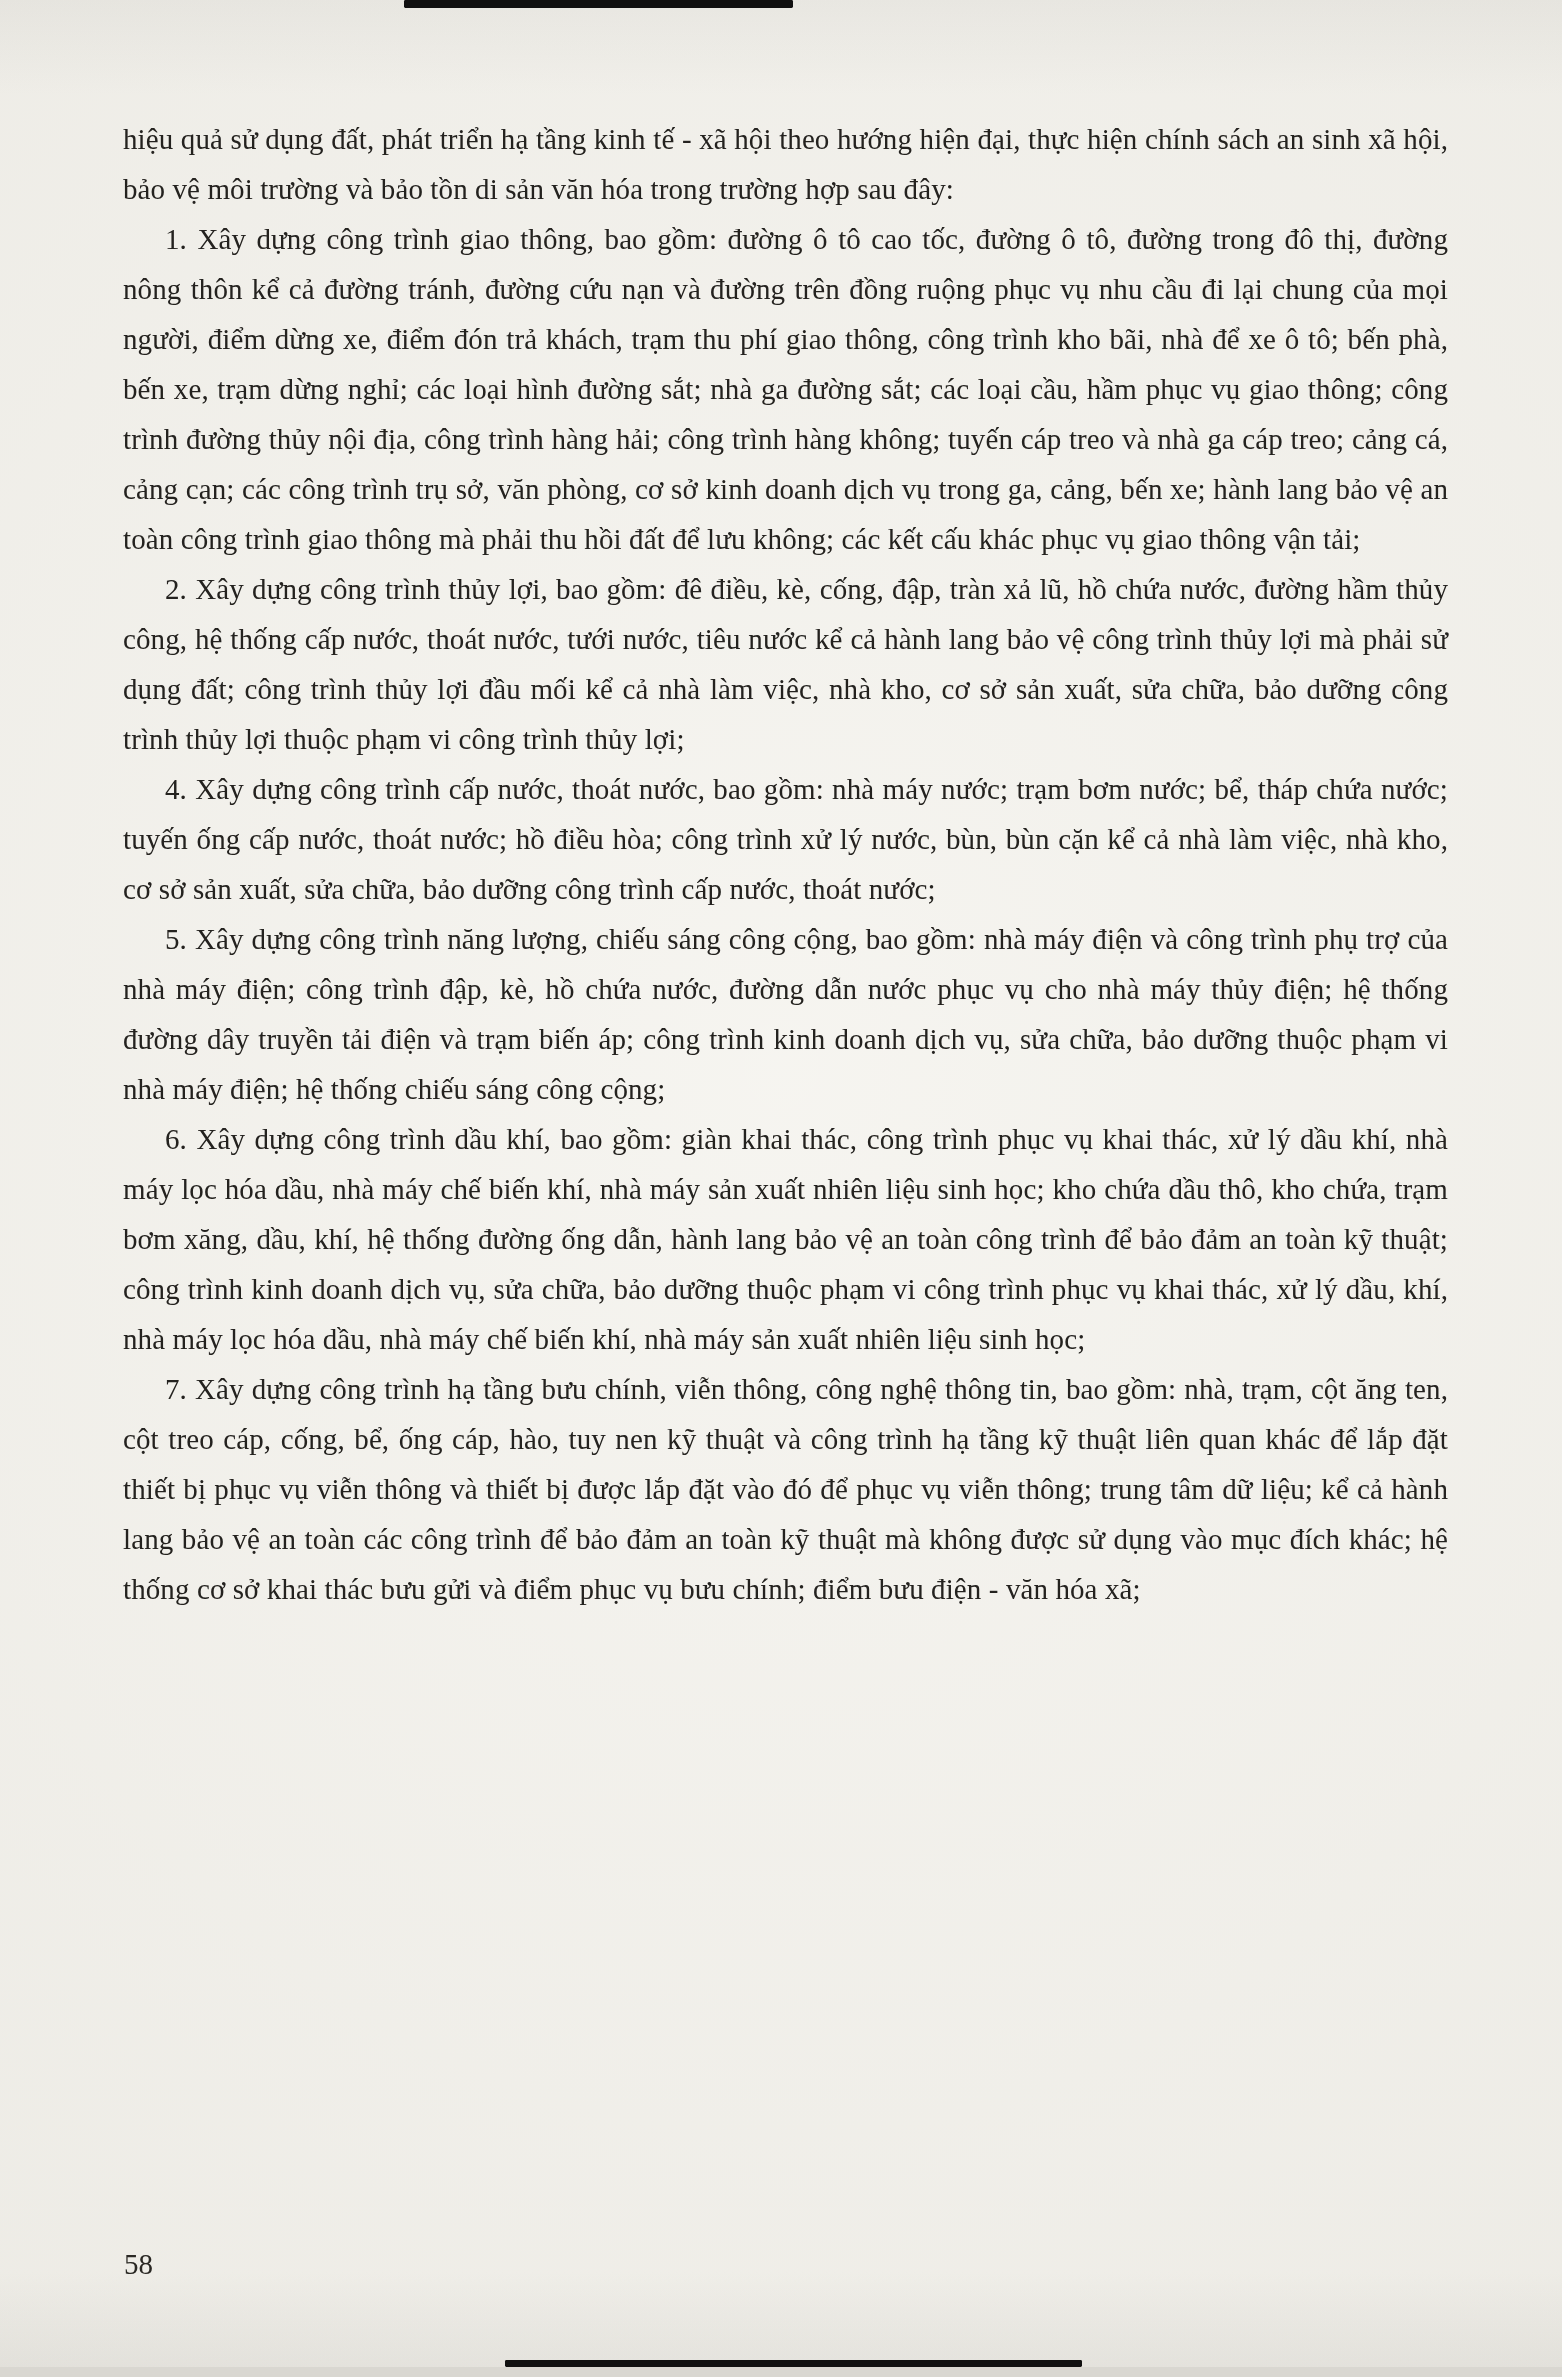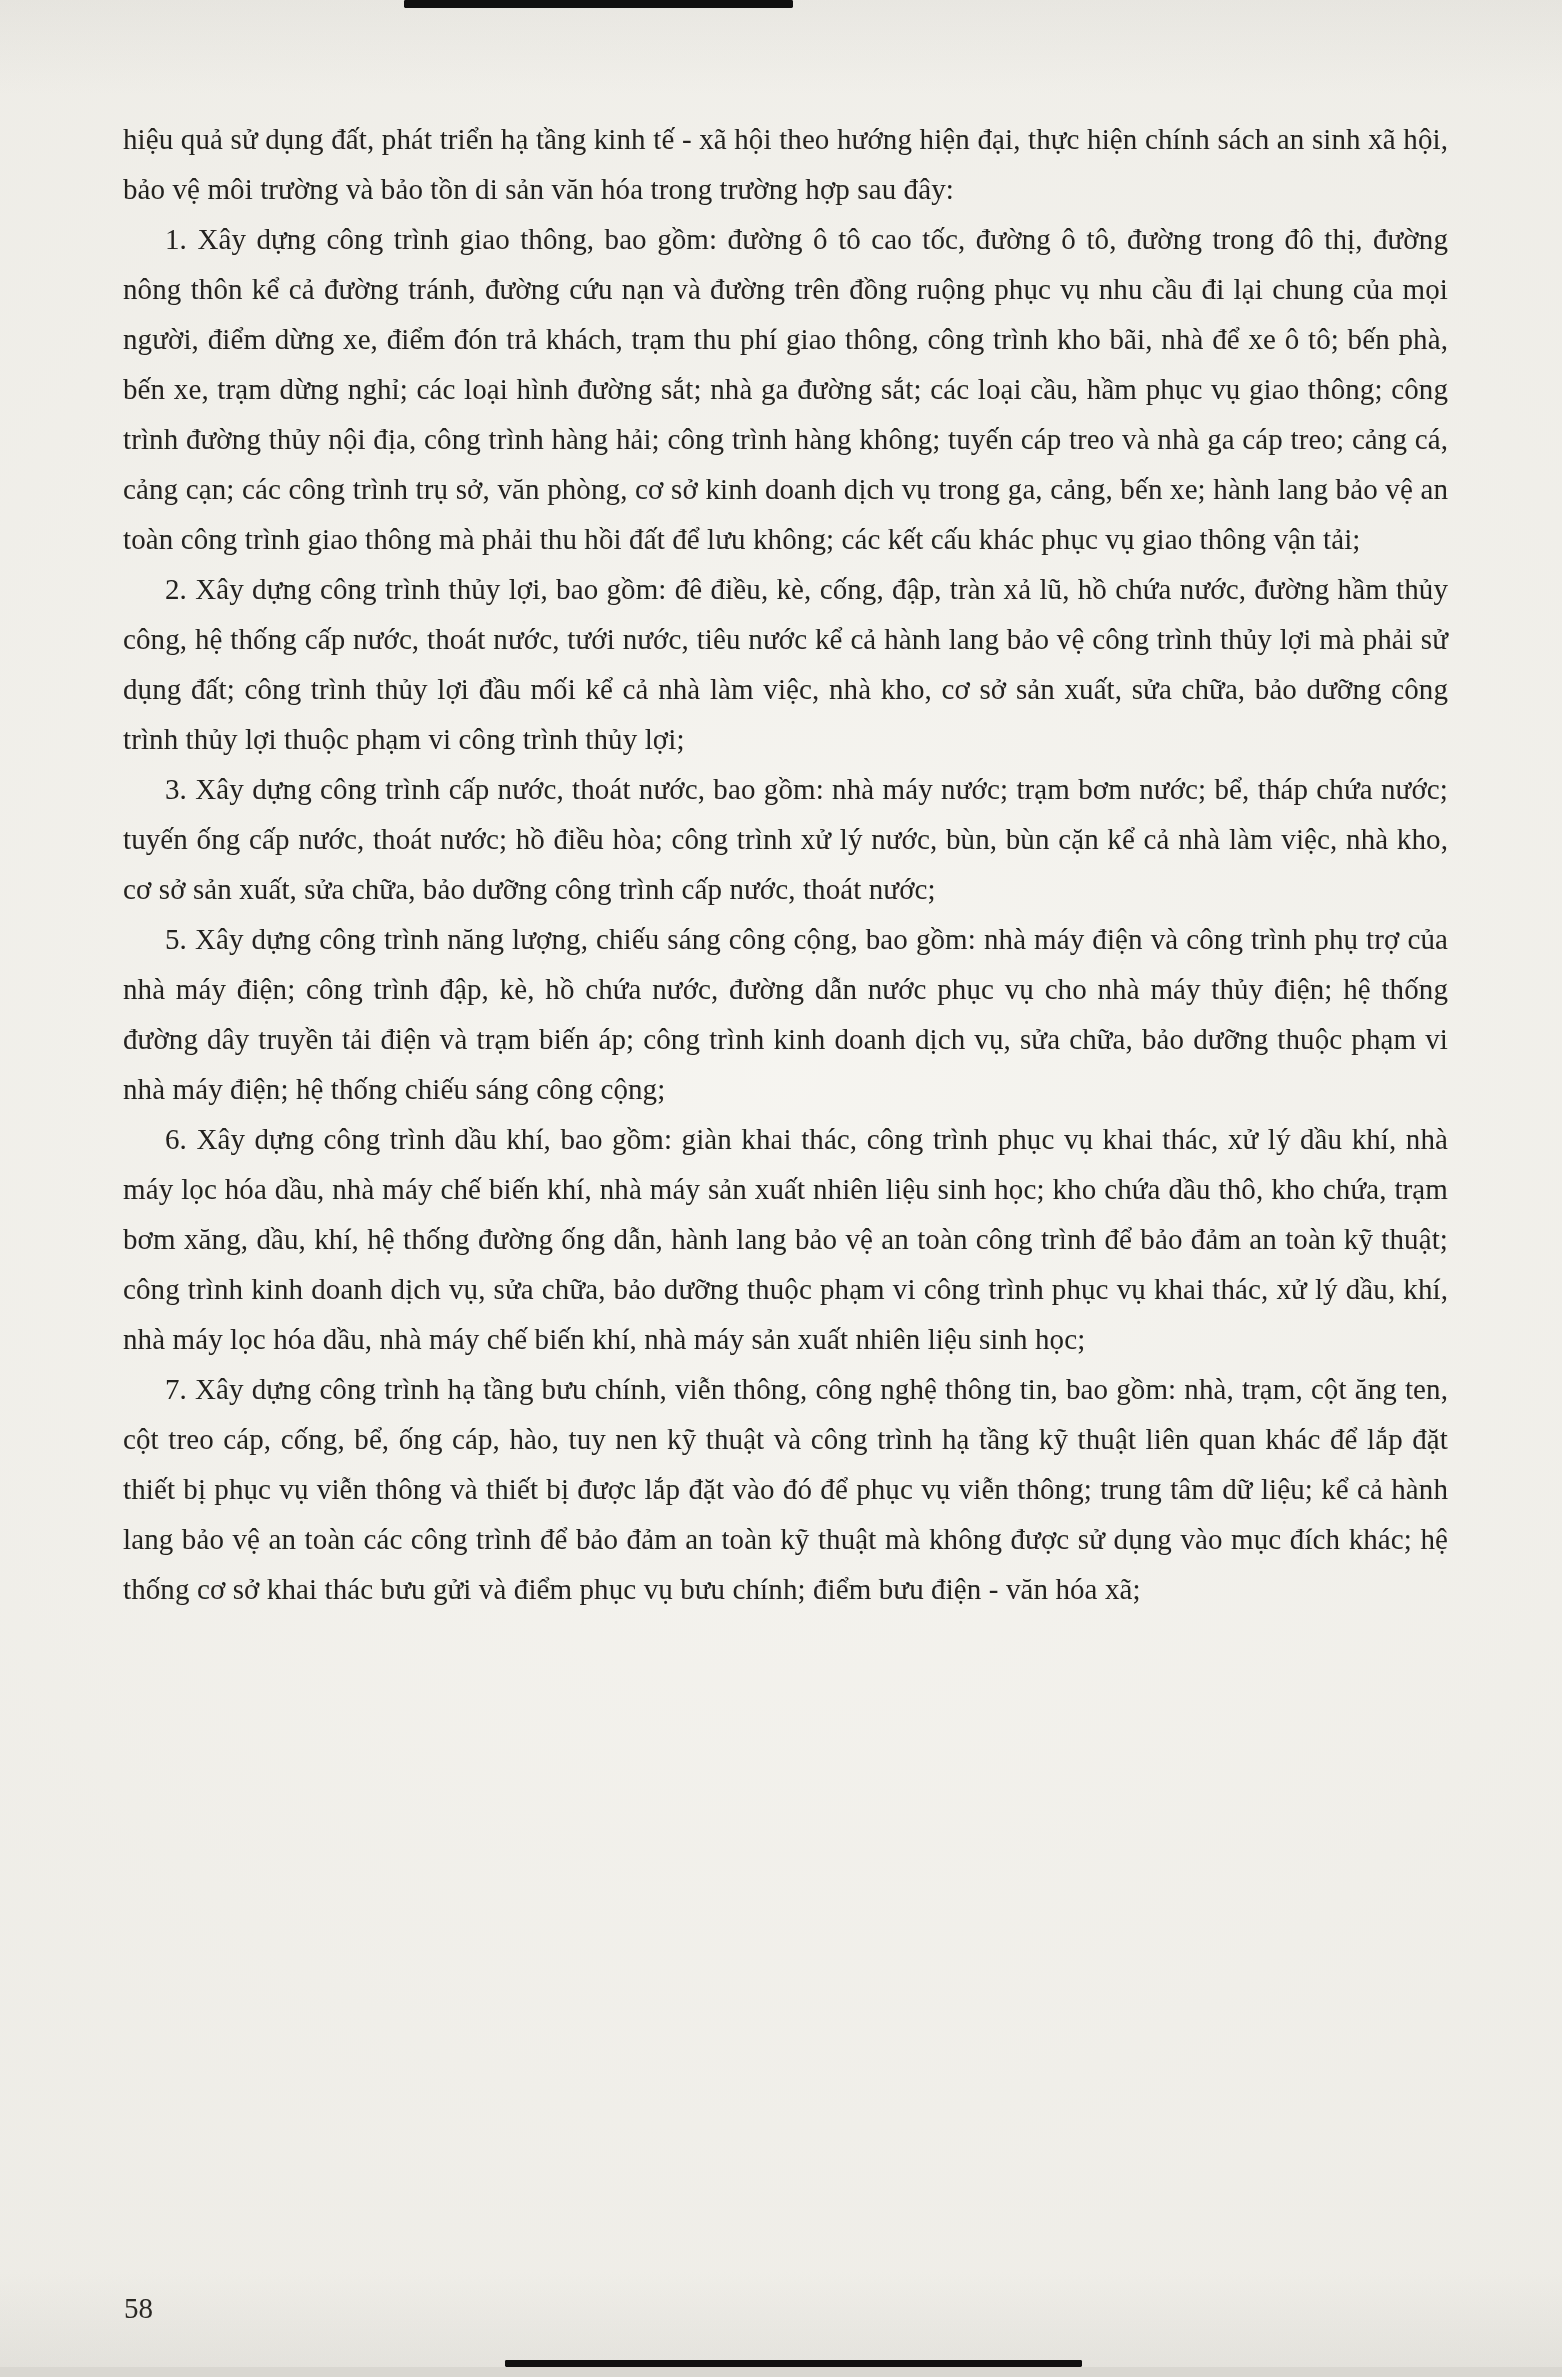--- a/index.html
+++ b/index.html
@@ -56,34 +56,33 @@
   }
   .para.indent {
     text-indent: 42px;
   }
   .page-number {
     position: absolute;
     left: 124px;
     top: 2248px;
     font-size: 29px;
     color: #2a2824;
-    margin-top: 44px;
   }
 </style>
 </head>
 <body>
 
 <div class="page">
   <div class="scan-artifact top"></div>
 
   <div class="text-block" id="paragraphs">
       <p class="para">hiệu quả sử dụng đất, phát triển hạ tầng kinh tế - xã hội theo hướng hiện đại, thực hiện chính sách an sinh xã hội, bảo vệ môi trường và bảo tồn di sản văn hóa trong trường hợp sau đây:</p>
       <p class="para indent">1. Xây dựng công trình giao thông, bao gồm: đường ô tô cao tốc, đường ô tô, đường trong đô thị, đường nông thôn kể cả đường tránh, đường cứu nạn và đường trên đồng ruộng phục vụ nhu cầu đi lại chung của mọi người, điểm dừng xe, điểm đón trả khách, trạm thu phí giao thông, công trình kho bãi, nhà để xe ô tô; bến phà, bến xe, trạm dừng nghỉ; các loại hình đường sắt; nhà ga đường sắt; các loại cầu, hầm phục vụ giao thông; công trình đường thủy nội địa, công trình hàng hải; công trình hàng không; tuyến cáp treo và nhà ga cáp treo; cảng cá, cảng cạn; các công trình trụ sở, văn phòng, cơ sở kinh doanh dịch vụ trong ga, cảng, bến xe; hành lang bảo vệ an toàn công trình giao thông mà phải thu hồi đất để lưu không; các kết cấu khác phục vụ giao thông vận tải;</p>
       <p class="para indent">2. Xây dựng công trình thủy lợi, bao gồm: đê điều, kè, cống, đập, tràn xả lũ, hồ chứa nước, đường hầm thủy công, hệ thống cấp nước, thoát nước, tưới nước, tiêu nước kể cả hành lang bảo vệ công trình thủy lợi mà phải sử dụng đất; công trình thủy lợi đầu mối kể cả nhà làm việc, nhà kho, cơ sở sản xuất, sửa chữa, bảo dưỡng công trình thủy lợi thuộc phạm vi công trình thủy lợi;</p>
-      <p class="para indent">3. Xây dựng công trình cấp nước, thoát nước, bao gồm: nhà máy nước; trạm bơm nước; bể, tháp chứa nước; tuyến ống cấp nước, thoát nước; hồ điều hòa; công trình xử lý nước, bùn, bùn cặn kể cả nhà làm việc, nhà kho, cơ sở sản xuất, sửa chữa, bảo dưỡng công trình cấp nước, thoát nước;</p>
+      <p class="para indent">4. Xây dựng công trình cấp nước, thoát nước, bao gồm: nhà máy nước; trạm bơm nước; bể, tháp chứa nước; tuyến ống cấp nước, thoát nước; hồ điều hòa; công trình xử lý nước, bùn, bùn cặn kể cả nhà làm việc, nhà kho, cơ sở sản xuất, sửa chữa, bảo dưỡng công trình cấp nước, thoát nước;</p>
       <p class="para indent">5. Xây dựng công trình năng lượng, chiếu sáng công cộng, bao gồm: nhà máy điện và công trình phụ trợ của nhà máy điện; công trình đập, kè, hồ chứa nước, đường dẫn nước phục vụ cho nhà máy thủy điện; hệ thống đường dây truyền tải điện và trạm biến áp; công trình kinh doanh dịch vụ, sửa chữa, bảo dưỡng thuộc phạm vi nhà máy điện; hệ thống chiếu sáng công cộng;</p>
       <p class="para indent">6. Xây dựng công trình dầu khí, bao gồm: giàn khai thác, công trình phục vụ khai thác, xử lý dầu khí, nhà máy lọc hóa dầu, nhà máy chế biến khí, nhà máy sản xuất nhiên liệu sinh học; kho chứa dầu thô, kho chứa, trạm bơm xăng, dầu, khí, hệ thống đường ống dẫn, hành lang bảo vệ an toàn công trình để bảo đảm an toàn kỹ thuật; công trình kinh doanh dịch vụ, sửa chữa, bảo dưỡng thuộc phạm vi công trình phục vụ khai thác, xử lý dầu, khí, nhà máy lọc hóa dầu, nhà máy chế biến khí, nhà máy sản xuất nhiên liệu sinh học;</p>
       <p class="para indent">7. Xây dựng công trình hạ tầng bưu chính, viễn thông, công nghệ thông tin, bao gồm: nhà, trạm, cột ăng ten, cột treo cáp, cống, bể, ống cáp, hào, tuy nen kỹ thuật và công trình hạ tầng kỹ thuật liên quan khác để lắp đặt thiết bị phục vụ viễn thông và thiết bị được lắp đặt vào đó để phục vụ viễn thông; trung tâm dữ liệu; kể cả hành lang bảo vệ an toàn các công trình để bảo đảm an toàn kỹ thuật mà không được sử dụng vào mục đích khác; hệ thống cơ sở khai thác bưu gửi và điểm phục vụ bưu chính; điểm bưu điện - văn hóa xã;</p>
     </div>
 
   <div class="page-number">58</div>
 
   <div class="scan-artifact bottom"></div>
 </div>
 

